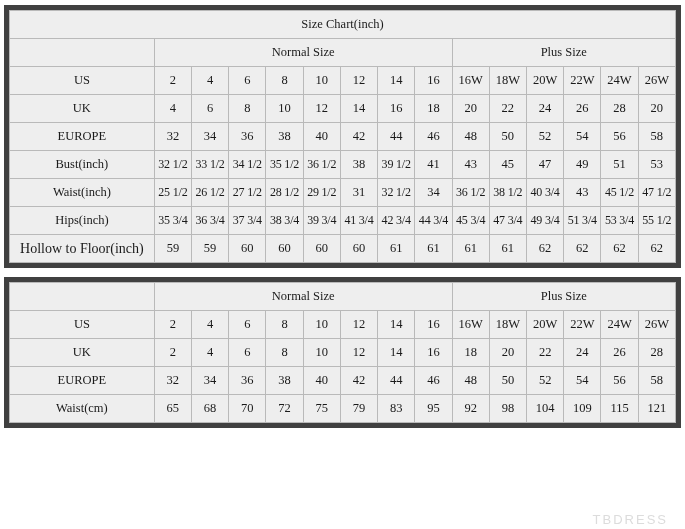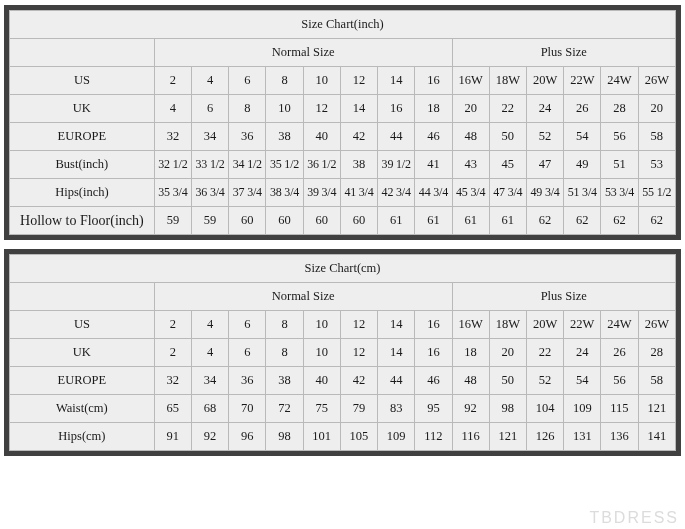--- a/index.html
+++ b/index.html
@@ -71,23 +71,23 @@
   td.val.small {
     font-size: 12px;
     letter-spacing: -0.2px;
   }
   td.blank {
     border-left: none;
     border-top: none;
   }
   .watermark {
     position: absolute;
-    right: 6px;
+    right: 17px;
     bottom: 2px;
-    font-size: 16px;
+    font-size: 13px;
     color: #dcdcdc;
     letter-spacing: 2px;
     font-family: "Liberation Sans", sans-serif;
     user-select: none;
   }
 </style>
 </head>
 <body>
 
 <div class="page">
@@ -169,20 +169,37 @@
             <td class="val small">39 1/2</td>
             <td class="val">41</td>
             <td class="val">43</td>
             <td class="val">45</td>
             <td class="val">47</td>
             <td class="val">49</td>
             <td class="val">51</td>
             <td class="val">53</td>
           </tr>
           <tr>
+            <td class="rowlabel">Waist(inch)</td>
+            <td class="val small">25 1/2</td>
+            <td class="val small">26 1/2</td>
+            <td class="val small">27 1/2</td>
+            <td class="val small">28 1/2</td>
+            <td class="val small">29 1/2</td>
+            <td class="val">31</td>
+            <td class="val small">32 1/2</td>
+            <td class="val">34</td>
+            <td class="val small">36 1/2</td>
+            <td class="val small">38 1/2</td>
+            <td class="val small">40 3/4</td>
+            <td class="val">43</td>
+            <td class="val small">45 1/2</td>
+            <td class="val small">47 1/2</td>
+          </tr>
+          <tr>
             <td class="rowlabel">Hips(inch)</td>
             <td class="val small">35 3/4</td>
             <td class="val small">36 3/4</td>
             <td class="val small">37 3/4</td>
             <td class="val small">38 3/4</td>
             <td class="val small">39 3/4</td>
             <td class="val small">41 3/4</td>
             <td class="val small">42 3/4</td>
             <td class="val small">44 3/4</td>
             <td class="val small">45 3/4</td>
@@ -214,23 +231,20 @@
   </div>
 
   <div class="chart">
     <table class="sizetable">
       <colgroup>
         <col style="width:140px">
         <col span="14" style="width:36px">
       </colgroup>
       <tbody>
           <tr>
-            <td class="title" colspan="15">Size Chart(cm)</td>
-          </tr>
-          <tr>
             <td colspan="1" class="blank"></td>
             <td colspan="8" class="grouphdr">Normal Size</td>
             <td colspan="6" class="grouphdr">Plus Size</td>
           </tr>
           <tr>
             <td class="rowlabel">US</td>
             <td class="val">2</td>
             <td class="val">4</td>
             <td class="val">6</td>
             <td class="val">8</td>
@@ -289,35 +303,18 @@
             <td class="val">79</td>
             <td class="val">83</td>
             <td class="val">95</td>
             <td class="val">92</td>
             <td class="val">98</td>
             <td class="val">104</td>
             <td class="val">109</td>
             <td class="val">115</td>
             <td class="val">121</td>
           </tr>
-          <tr>
-            <td class="rowlabel">Hips(cm)</td>
-            <td class="val">91</td>
-            <td class="val">92</td>
-            <td class="val">96</td>
-            <td class="val">98</td>
-            <td class="val">101</td>
-            <td class="val">105</td>
-            <td class="val">109</td>
-            <td class="val">112</td>
-            <td class="val">116</td>
-            <td class="val">121</td>
-            <td class="val">126</td>
-            <td class="val">131</td>
-            <td class="val">136</td>
-            <td class="val">141</td>
-          </tr>
         </tbody>
     </table>
   </div>
 
   <div class="watermark">TBDRESS</div>
 </div>
 
 </body></html>

